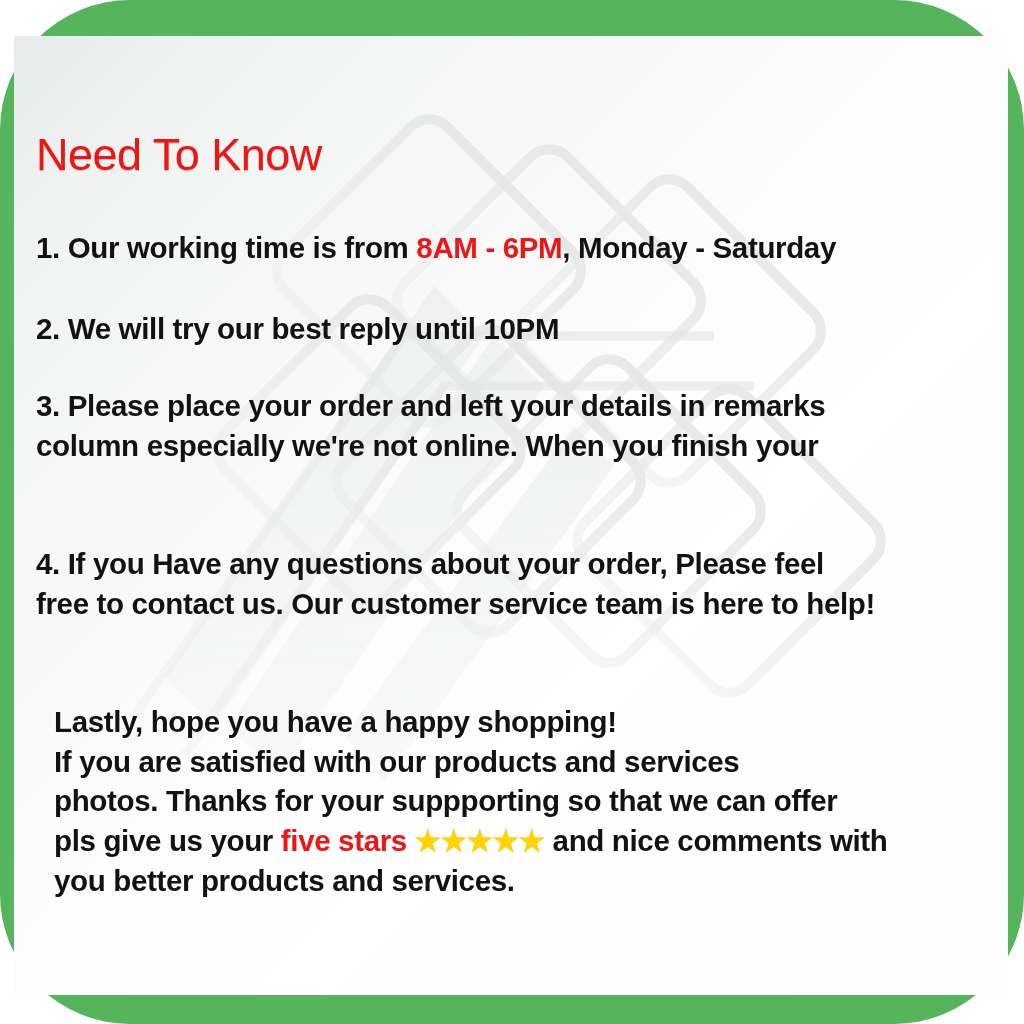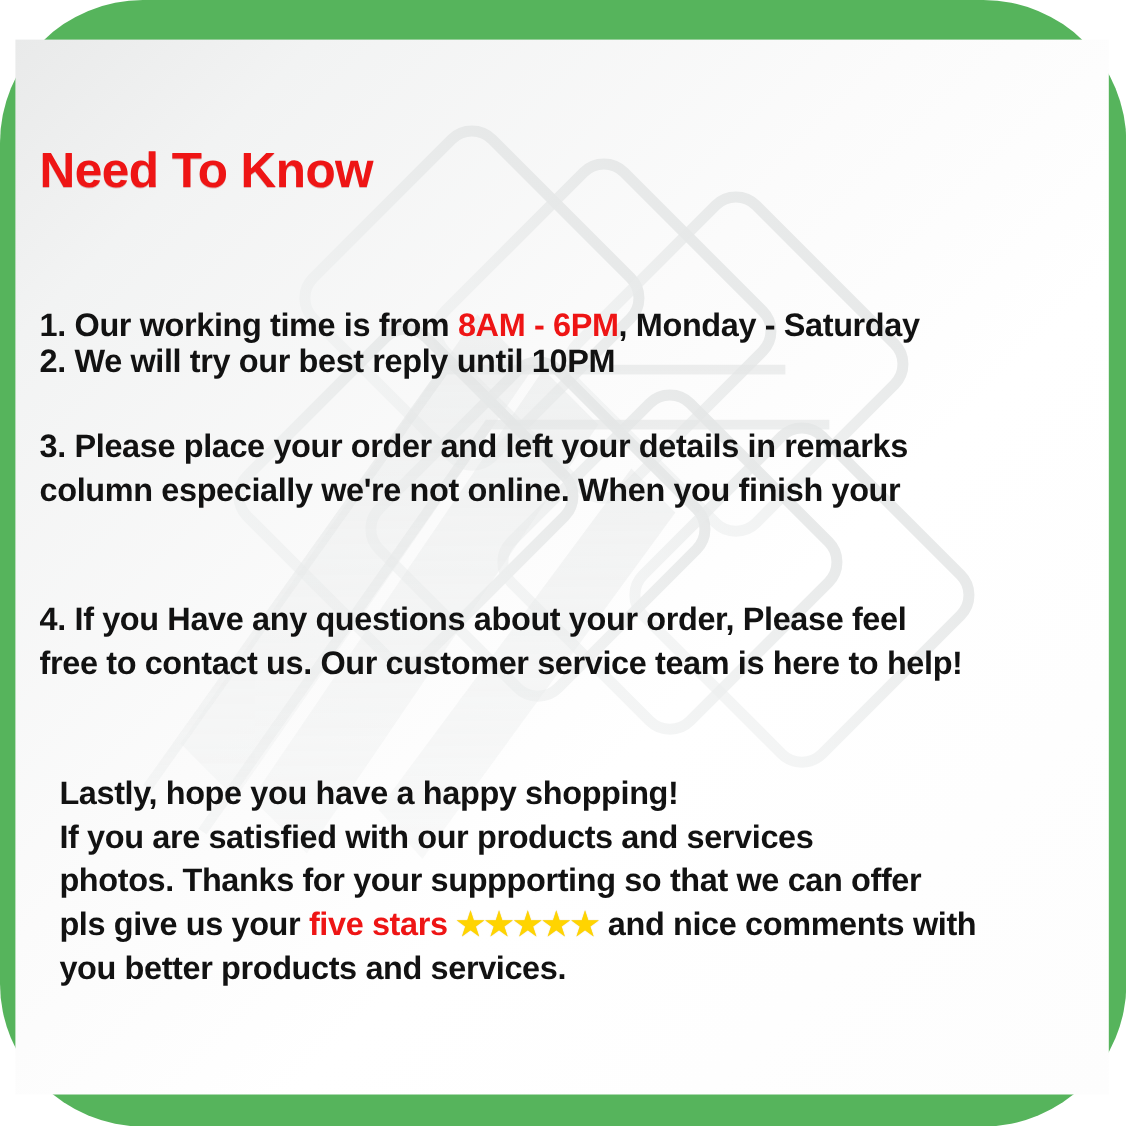--- a/index.html
+++ b/index.html
@@ -66,39 +66,39 @@
     bottom: 0;
     padding: 0;
   }
 
   .title {
     position: absolute;
     left: 14px;
     top: 96px;
     color: #ee1515;
     font-size: 45px;
-    font-weight: bold;
+    font-weight: normal;
     letter-spacing: -0.5px;
     line-height: 1;
     white-space: nowrap;
     text-shadow: 0 1px 0 rgba(150,0,0,0.25);
   }
 
   .para {
     position: absolute;
     left: 14px;
     right: 16px;
     color: #121212;
     font-size: 29.5px;
     font-weight: bold;
     line-height: 39.5px;
     letter-spacing: -0.35px;
   }
 
-  .p1 { top: 192px; margin-top: 48px; }
+  .p1 { top: 192px; }
   .p2 { top: 273px; }
   .p3 { top: 350px; }
   .p4 { top: 508px; }
   .p5 { top: 666px; margin-left: 18px; }
 
   .red { color: #ee1515; }
 
   .stars {
     color: #ffd400;
     letter-spacing: 0px;

